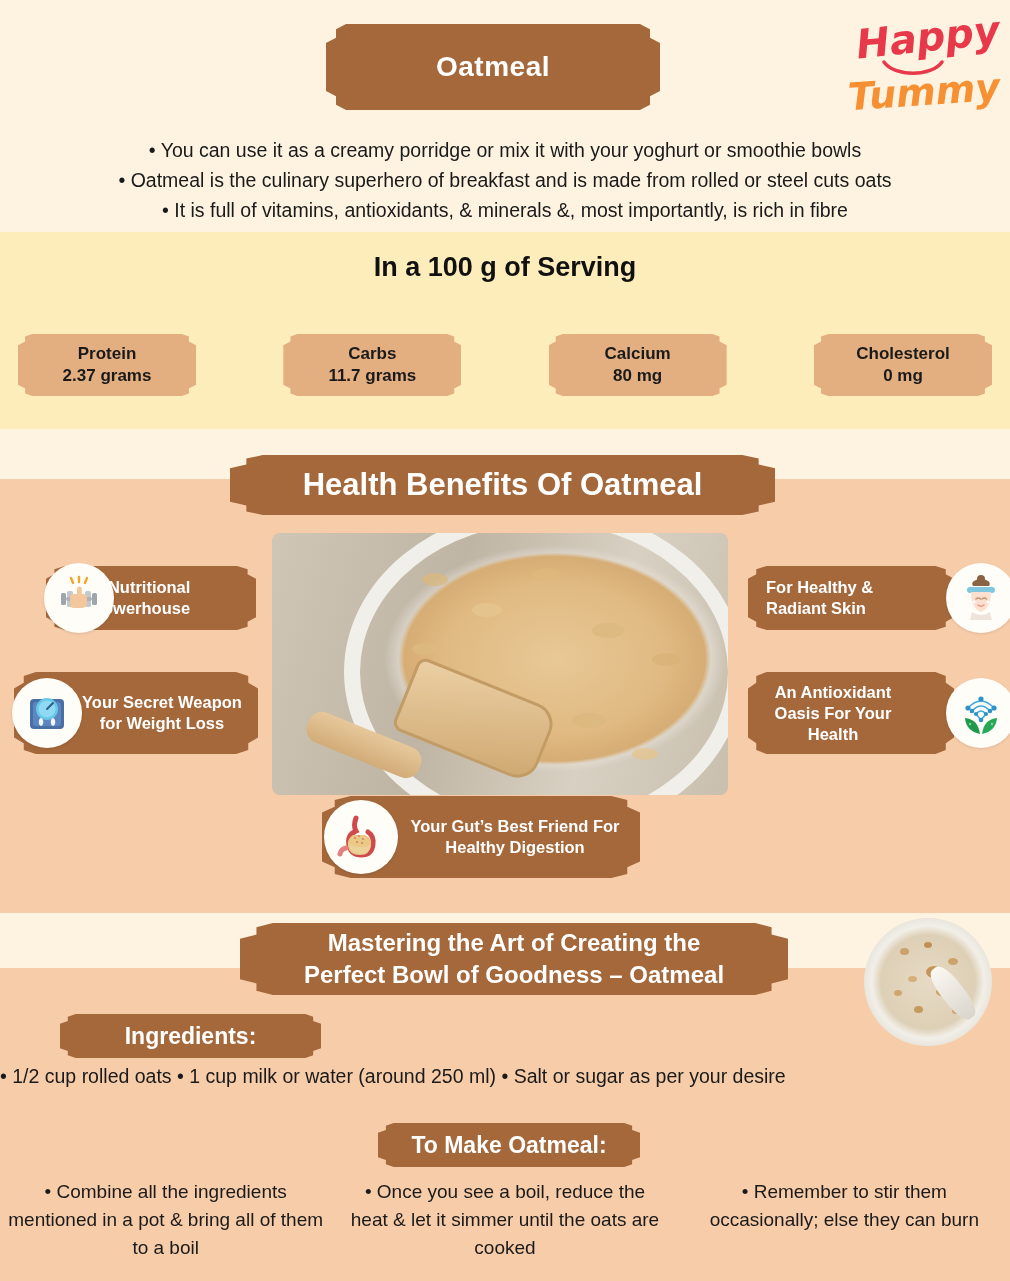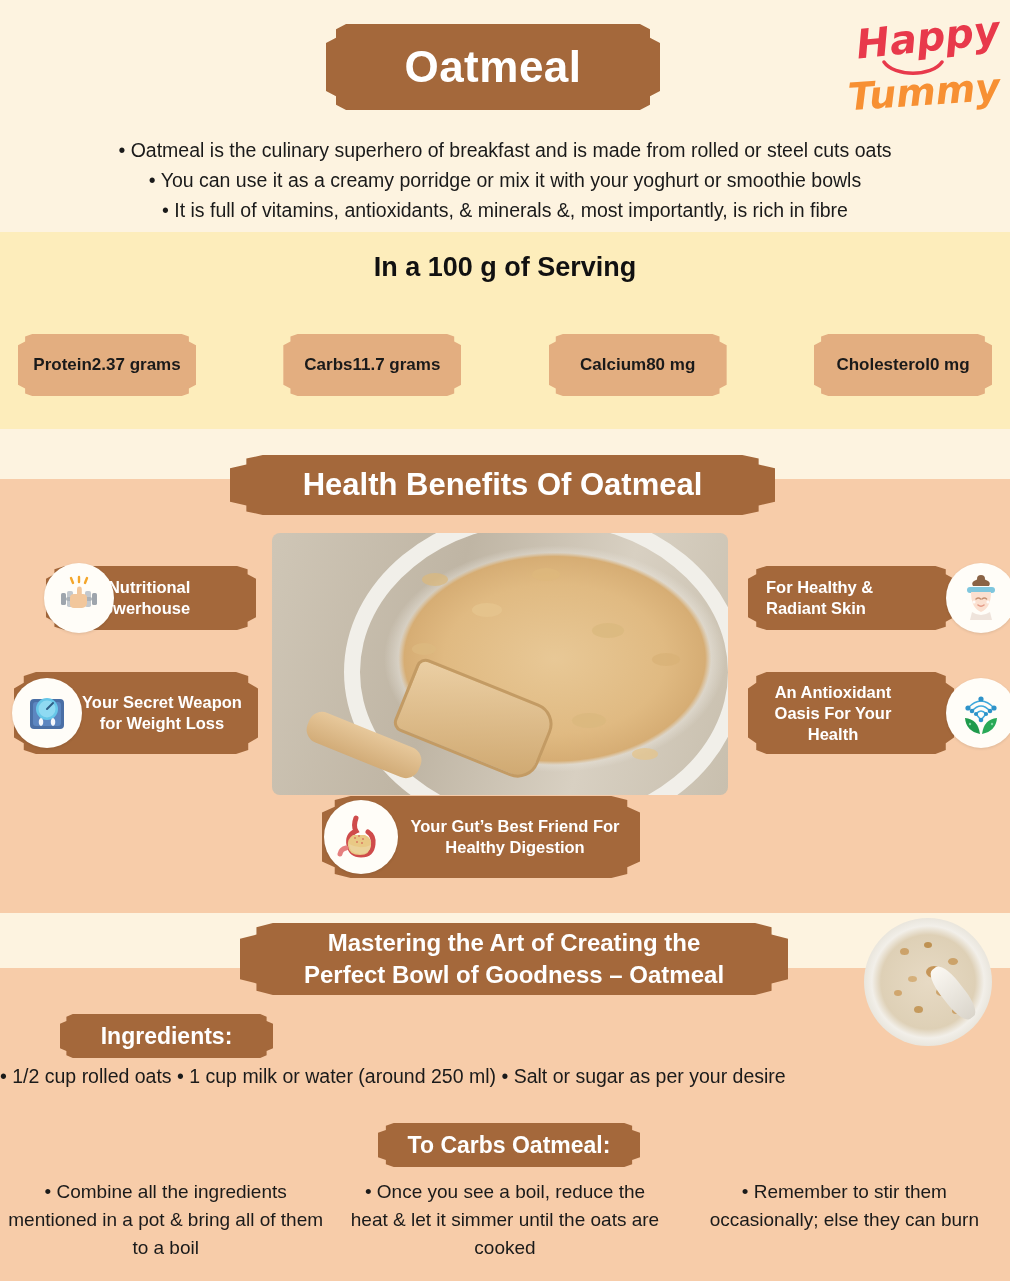--- a/index.html
+++ b/index.html
@@ -32,21 +32,21 @@
       0% 22%, 3% 16%, 3% 6%, 6% 0%, 94% 0%, 97% 6%, 97% 16%, 100% 22%,
       100% 78%, 97% 84%, 97% 94%, 94% 100%, 6% 100%, 3% 94%, 3% 84%, 0% 78%);
     clip-path: polygon(
       0% 22%, 3% 16%, 3% 6%, 6% 0%, 94% 0%, 97% 6%, 97% 16%, 100% 22%,
       100% 78%, 97% 84%, 97% 94%, 94% 100%, 6% 100%, 3% 94%, 3% 84%, 0% 78%);
   }
 
   
   #title-banner {
     left: 326px; top: 24px; width: 334px; height: 86px;
-    font-size: 44px; font-weight: bold; letter-spacing: .5px;
+    font-size: 28px; font-weight: bold; letter-spacing: .5px;
   }
 
   
   #logo { position: absolute; right: 18px; top: 14px; width: 150px; height: 100px; }
   .logo-happy {
     position: absolute; left: 14px; top: 0px;
     font-size: 40px; font-weight: bold; font-style: italic;
     color: #E8394B; transform: rotate(-6deg);
     font-family: "DejaVu Sans", sans-serif;
   }
@@ -66,21 +66,21 @@
   #nutri-heading {
     position: absolute; left: 0; top: 250px; width: 1010px; text-align: center;
     font-size: 27px; font-weight: bold; color: #111; line-height: 35px;
   }
   #nutri-row {
     position: absolute; left: 18px; top: 334px; width: 974px; height: 62px;
     display: flex; justify-content: space-between;
   }
   .nutri-chip {
     width: 178px; height: 62px; background: #E3AE80; color: #1A1A1A;
-    display: flex; flex-direction: row; align-items: center; justify-content: center;
+    display: flex; flex-direction: column; align-items: center; justify-content: center;
     font-size: 17px; font-weight: bold; line-height: 22px;
     -webkit-clip-path: polygon(
       0% 18%, 4% 12%, 4% 4%, 8% 0%, 92% 0%, 96% 4%, 96% 12%, 100% 18%,
       100% 82%, 96% 88%, 96% 96%, 92% 100%, 8% 100%, 4% 96%, 4% 88%, 0% 82%);
     clip-path: polygon(
       0% 18%, 4% 12%, 4% 4%, 8% 0%, 92% 0%, 96% 4%, 96% 12%, 100% 18%,
       100% 82%, 96% 88%, 96% 96%, 92% 100%, 8% 100%, 4% 96%, 4% 88%, 0% 82%);
   }
 
   
@@ -143,21 +143,21 @@
     background:
       radial-gradient(circle at 50% 50%, #E7DAC4 0%, #DED0B6 52%, #F2EFE9 62%, #E6E2D8 74%, #CFCAC0 100%);
   }
   .por-fleck { position: absolute; background: #C89A5C; border-radius: 50%; opacity: .85; }
   .por-spoon {
     position: absolute; background: linear-gradient(180deg,#FBF8F2,#DAD5CB);
     border-radius: 40%; transform: rotate(-38deg);
   }
 
   #ing-banner {
-    left: 60px; top: 1014px; width: 213px; height: 44px;
+    left: 60px; top: 1014px; width: 261px; height: 44px;
     font-size: 23px; font-weight: bold;
   }
   #ing-line {
     position: absolute; left: 0; top: 1065px; width: 1010px; text-align: left;
     font-size: 19.5px; color: #1A1A1A;
   }
   #make-banner {
     left: 378px; top: 1123px; width: 262px; height: 44px;
     font-size: 23px; font-weight: bold;
   }
@@ -185,22 +185,22 @@
 
   <div id="logo">
     <div class="logo-happy">Happy</div>
     <svg class="logo-smile" viewBox="0 0 62 18">
       <path d="M2 2 C 12 17, 50 17, 60 2" fill="none" stroke="#E8394B" stroke-width="3.4" stroke-linecap="round"></path>
     </svg>
     <div class="logo-tummy">Tummy</div>
   </div>
 
   <div id="intro">
+    <div>• You can use it as a creamy porridge or mix it with your yoghurt or smoothie bowls</div>
     <div>• Oatmeal is the culinary superhero of breakfast and is made from rolled or steel cuts oats</div>
-    <div>• You can use it as a creamy porridge or mix it with your yoghurt or smoothie bowls</div>
     <div>• It is full of vitamins, antioxidants, &amp; minerals &amp;, most importantly, is rich in fibre</div>
   </div>
 
   <div id="nutri-heading">
     <div>In a 100 g of Serving</div>
   </div>
 
   <div id="nutri-row">
     <div class="nutri-chip">
       <span>Protein</span>
@@ -362,20 +362,20 @@
     <div class="por-fleck" style="left:50px;top:88px;width:9px;height:7px;background:#BF8F4C;"></div>
     <div class="por-fleck" style="left:88px;top:90px;width:8px;height:6px;"></div>
     <div class="por-fleck" style="left:30px;top:72px;width:8px;height:6px;background:#CC9E60;"></div>
     <div class="por-fleck" style="left:62px;top:48px;width:16px;height:12px;background:#C08A45;"></div>
     <div class="por-spoon" style="left:78px;top:44px;width:22px;height:62px;"></div>
   </div>
 
   <div class="banner" id="ing-banner">Ingredients:</div>
   <div id="ing-line">• 1/2 cup rolled oats  • 1 cup milk or water (around 250 ml) • Salt or sugar as per your desire</div>
 
-  <div class="banner" id="make-banner">To Carbs Oatmeal:</div>
+  <div class="banner" id="make-banner">To Make Oatmeal:</div>
   <div id="steps">
     <div class="step">• Combine all the ingredients mentioned in a pot &amp; bring all of them to a boil</div>
     <div class="step">• Once you see a boil, reduce the heat &amp; let it simmer until the oats are cooked</div>
     <div class="step">• Remember to stir them occasionally; else they can burn</div>
   </div>
 
 </div>
 
 </body></html>

